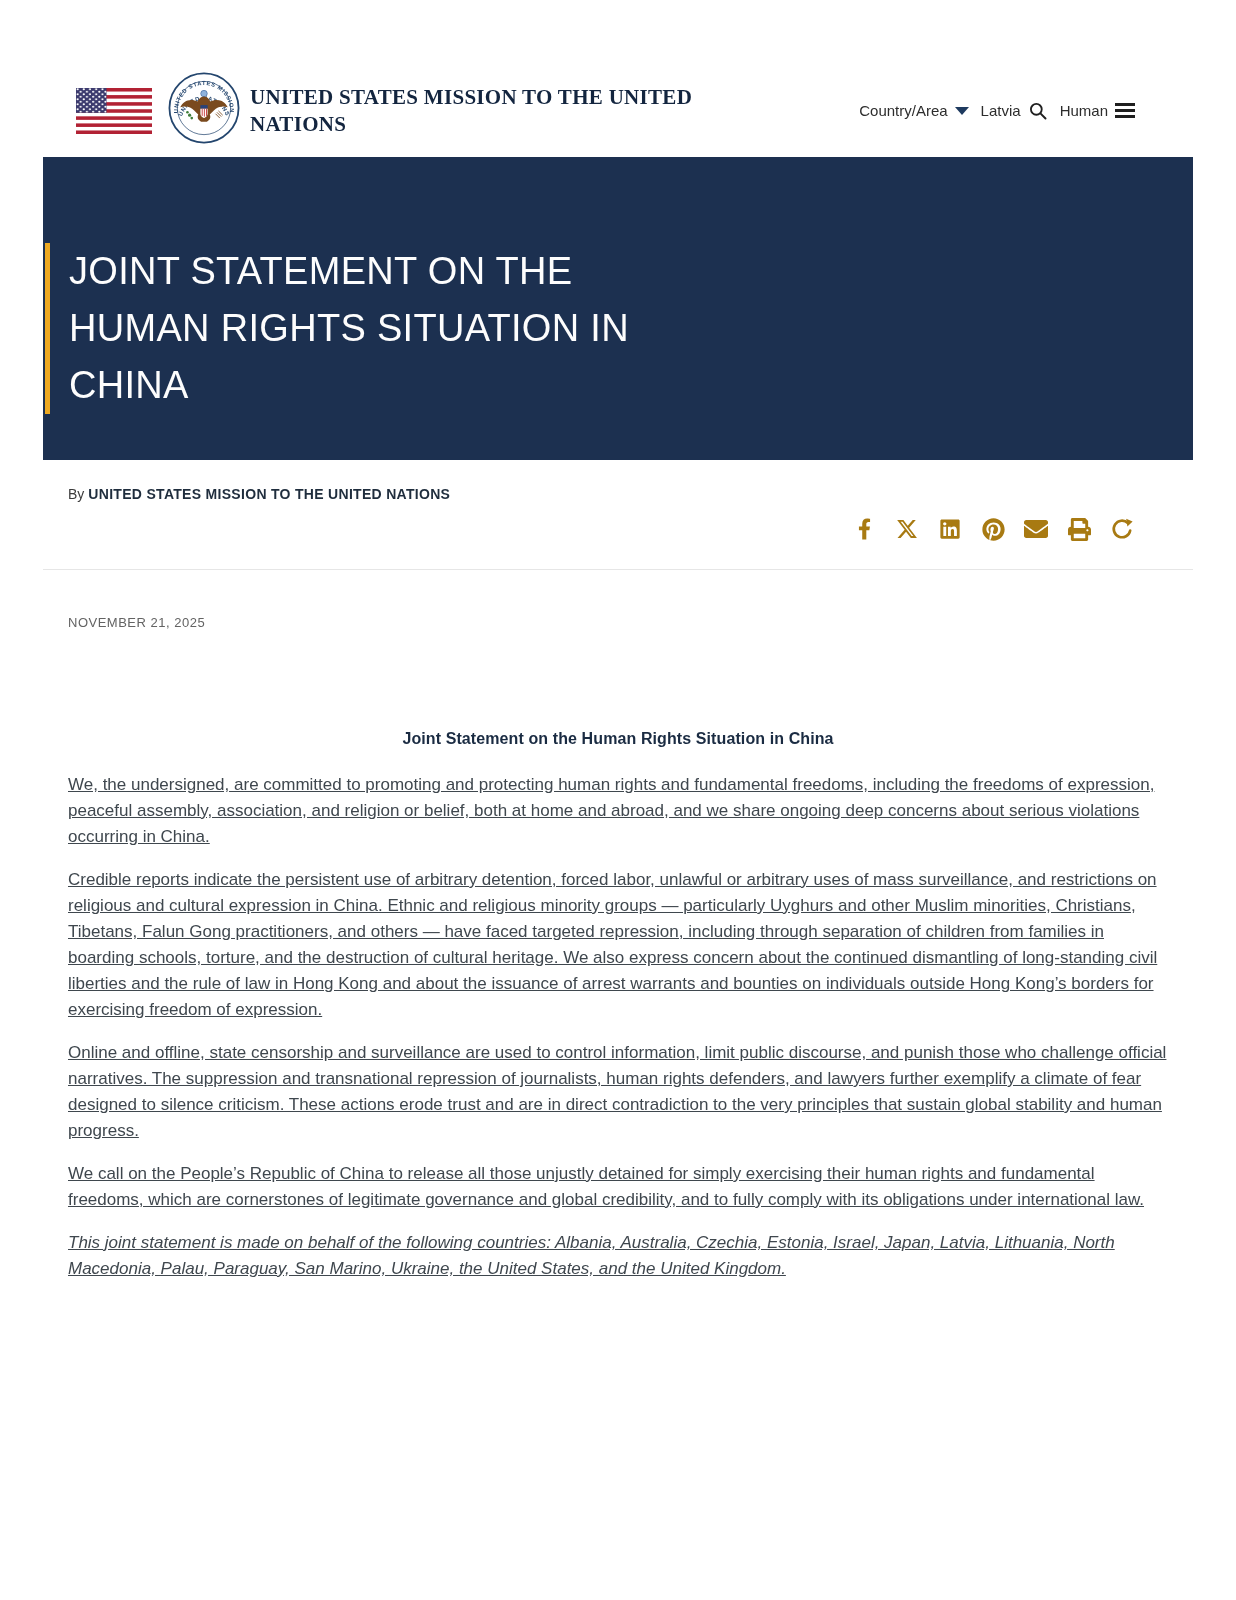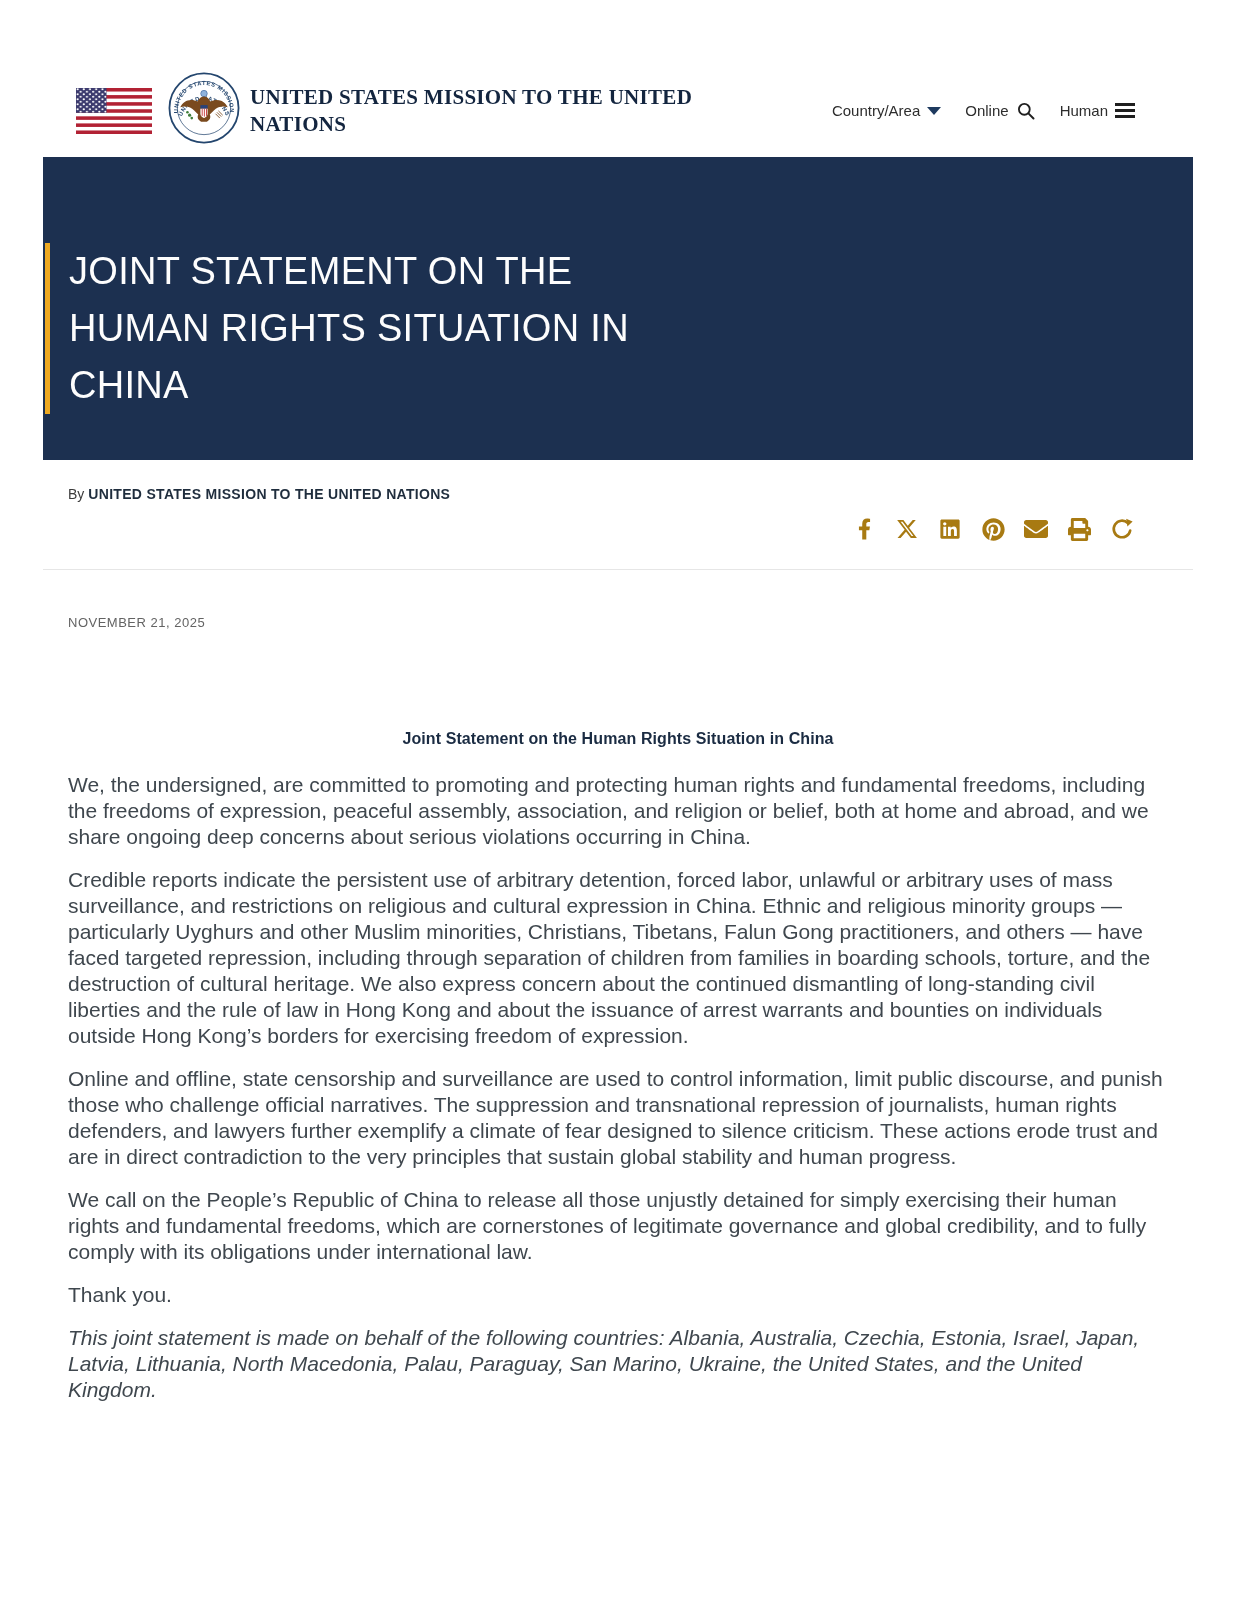--- a/index.html
+++ b/index.html
@@ -27,21 +27,21 @@
   .flag{position:absolute;left:76px;top:88px;width:76px;height:46px;display:block;}
   .seal{position:absolute;left:168px;top:72px;width:72px;height:72px;display:block;}
   .masthead-title{
     position:absolute;left:250px;top:84px;max-width:500px;
     font-family:"Liberation Serif", serif;font-weight:bold;
     font-size:21px;line-height:27px;color:var(--masthead-navy);
     letter-spacing:.3px;
   }
   .utility-nav{
     position:absolute;right:101px;top:100px;
-    display:flex;align-items:center;gap:24px;
+    display:flex;align-items:center;gap:12px;
     font-size:15px;color:var(--nav-text);
   }
   .utility-item{display:flex;align-items:center;gap:7px;cursor:pointer;}
   .caret-down{
     width:0;height:0;border-left:7px solid transparent;border-right:7px solid transparent;
     border-top:8px solid #1e3a5f;display:inline-block;
   }
   .search-glyph,.hamburger{display:inline-block;}
   .hamburger i{display:block;width:20px;height:3px;background:#1f1f1f;margin:3px 0;}
   
@@ -66,21 +66,21 @@
   .share-row a{display:inline-flex;align-items:center;justify-content:center;width:26px;height:26px;text-decoration:none;}
   .share-row svg{display:block;}
   .divider{margin:25px 43px 0;border-top:1px solid #e6e6e6;height:0;}
   
   .pub-date{margin:45px 8px 0 68px;font-size:13px;color:var(--muted);letter-spacing:.5px;}
   .article{margin:100px 68px 0;width:1100px;}
   .article h2{
     text-align:center;font-size:16px;font-weight:bold;color:var(--heading-navy);
     margin-bottom:24px;letter-spacing:.1px;
   }
-  .article p{font-size:21px;line-height:26px;margin-bottom:17px;color:var(--body-text);}
+  .article p{font-size:17px;line-height:26px;margin-bottom:17px;color:var(--body-text);text-decoration:underline;}
   .article p.note{font-style:italic;margin-top:11px;}
 </style>
 </head>
 <body>
 
 <header class="site-header">
 
   <svg class="flag" viewBox="0 0 76 46" aria-hidden="true">
     <defs>
       <pattern id="stars" width="6.2" height="5" patternUnits="userSpaceOnUse">
@@ -127,21 +127,21 @@
   </svg>
 
   <div class="masthead-title">UNITED STATES MISSION TO THE UNITED NATIONS</div>
 
   <nav class="utility-nav">
     <div class="utility-item">
       <span>Country/Area</span>
       <span class="caret-down"></span>
     </div>
     <div class="utility-item">
-      <span>Online</span>
+      <span>Latvia</span>
       <svg class="search-glyph" width="20" height="20" viewBox="0 0 24 24" aria-hidden="true">
         <circle cx="10" cy="10" r="6.5" fill="none" stroke="#1f1f1f" stroke-width="2.2"></circle>
         <line x1="15.2" y1="15.2" x2="21" y2="21" stroke="#1f1f1f" stroke-width="2.4" stroke-linecap="round"></line>
       </svg>
     </div>
     <div class="utility-item">
       <span>Human</span>
       <span class="hamburger">
           <i></i>
           <i></i>
@@ -201,15 +201,14 @@
 <div class="divider"></div>
 
 <div class="pub-date">NOVEMBER 21, 2025</div>
 
 <article class="article">
   <h2>Joint Statement on the Human Rights Situation in China</h2>
   <p>We, the undersigned, are committed to promoting and protecting human rights and fundamental freedoms, including the freedoms of expression, peaceful assembly, association, and religion or belief, both at home and abroad, and we share ongoing deep concerns about serious violations occurring in China.</p>
   <p>Credible reports indicate the persistent use of arbitrary detention, forced labor, unlawful or arbitrary uses of mass surveillance, and restrictions on religious and cultural expression in China. Ethnic and religious minority groups — particularly Uyghurs and other Muslim minorities, Christians, Tibetans, Falun Gong practitioners, and others — have faced targeted repression, including through separation of children from families in boarding schools, torture, and the destruction of cultural heritage. We also express concern about the continued dismantling of long-standing civil liberties and the rule of law in Hong Kong and about the issuance of arrest warrants and bounties on individuals outside Hong Kong’s borders for exercising freedom of expression.</p>
   <p>Online and offline, state censorship and surveillance are used to control information, limit public discourse, and punish those who challenge official narratives. The suppression and transnational repression of journalists, human rights defenders, and lawyers further exemplify a climate of fear designed to silence criticism. These actions erode trust and are in direct contradiction to the very principles that sustain global stability and human progress.</p>
   <p>We call on the People’s Republic of China to release all those unjustly detained for simply exercising their human rights and fundamental freedoms, which are cornerstones of legitimate governance and global credibility, and to fully comply with its obligations under international law.</p>
-  <p>Thank you.</p>
   <p class="note">This joint statement is made on behalf of the following countries: Albania, Australia, Czechia, Estonia, Israel, Japan, Latvia, Lithuania, North Macedonia, Palau, Paraguay, San Marino, Ukraine, the United States, and the United Kingdom.</p>
 </article>
 
 </body></html>

